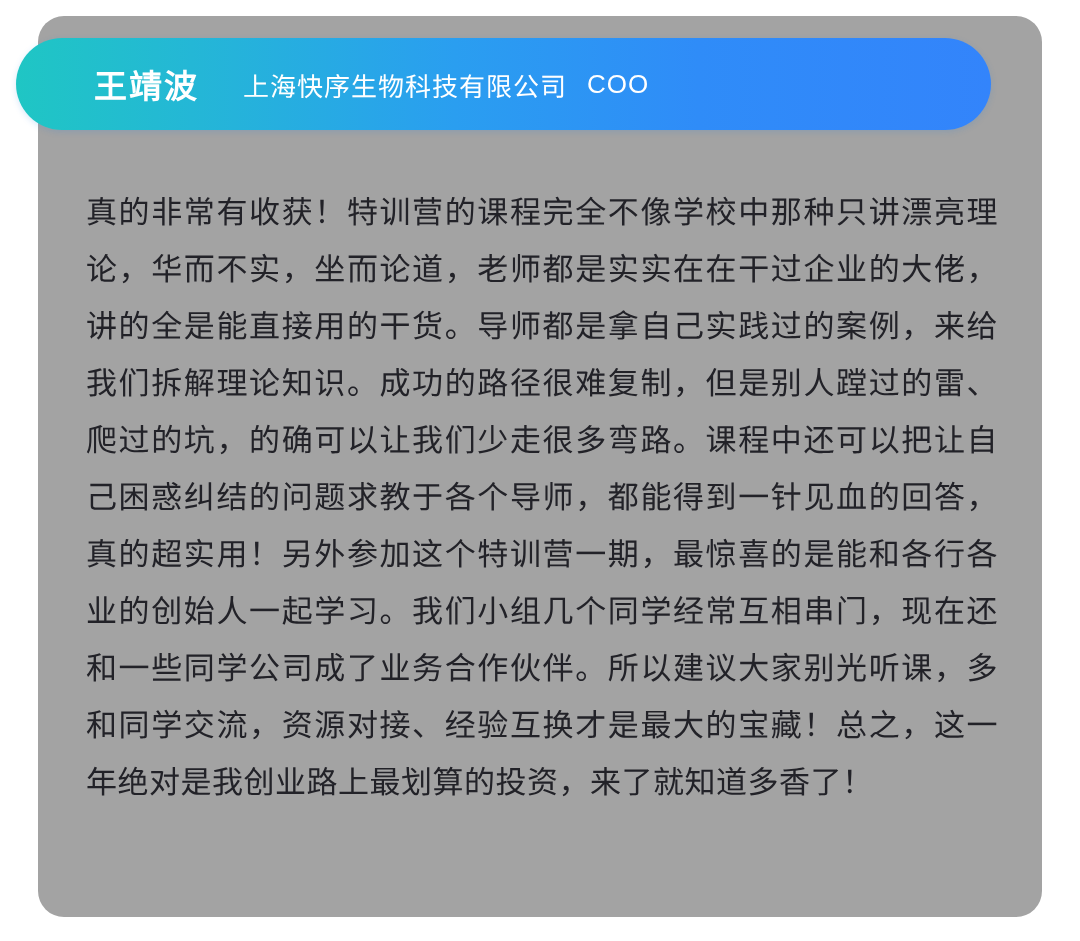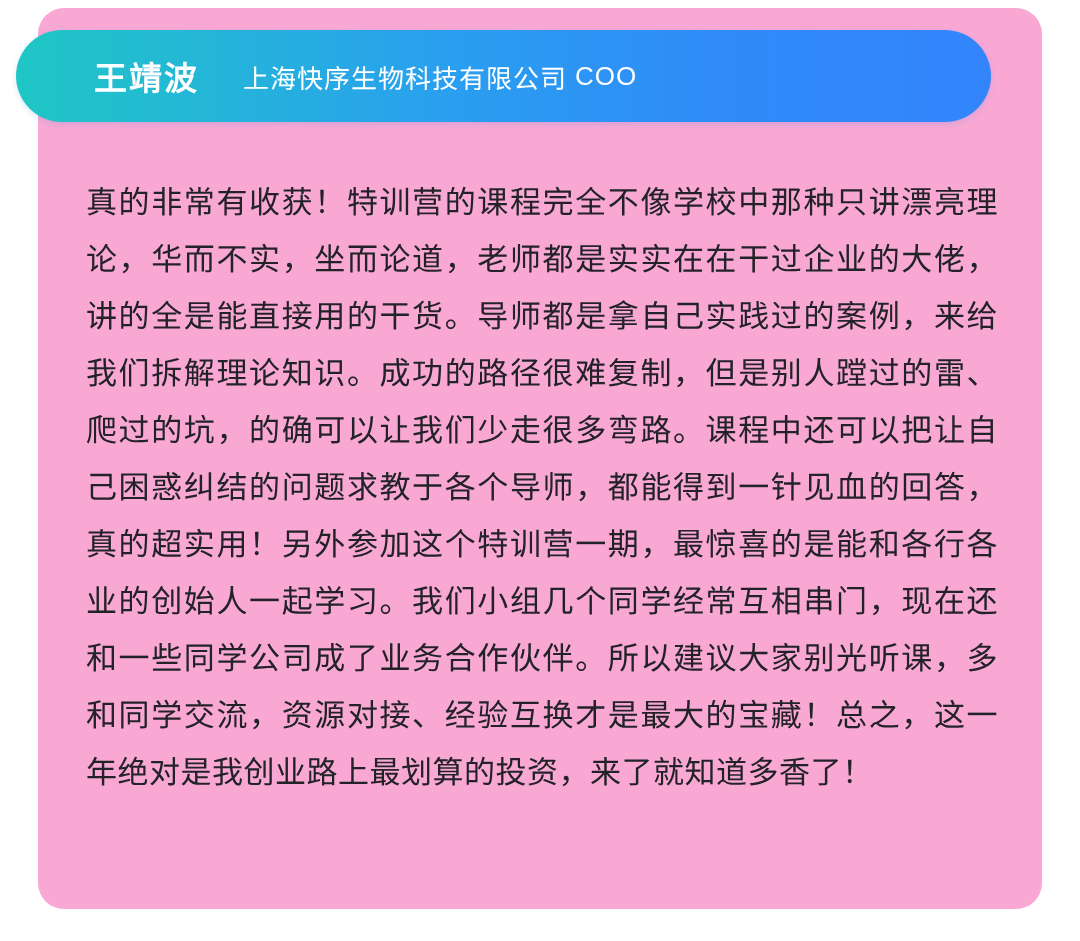--- a/index.html
+++ b/index.html
@@ -10,24 +10,24 @@
     width: 1080px;
     height: 941px;
     background: #ffffff;
     font-family: "Liberation Sans", "DejaVu Sans", sans-serif;
     overflow: hidden;
   }
 
   .testimonial-card {
     position: absolute;
     left: 38px;
-    top: 8px;
+    top: 16px;
     width: 1004px;
     height: 901px;
-    background: #f9a8d4;
+    background: #a3a3a3;
     border-radius: 26px;
     box-sizing: border-box;
   }
 
   .header-bar {
     position: absolute;
     left: -22px;
     top: 22px;
     width: 975px;
     height: 92px;
@@ -55,36 +55,36 @@
     letter-spacing: 1px;
     margin-left: 44px;
     white-space: nowrap;
   }
 
   .speaker-role {
     color: #ffffff;
     font-size: 26px;
     font-weight: normal;
     letter-spacing: 1px;
-    margin-left: 8px;
+    margin-left: 20px;
     white-space: nowrap;
   }
 
   .body-text {
     position: absolute;
     left: 48px;
     top: 168px;
     width: 912px;
     color: #222228;
     font-size: 31px;
     line-height: 57px;
     text-align: justify;
     text-justify: inter-ideograph;
     letter-spacing: 0.5px;
-    font-family: Liberation Mono, monospace;
+    font-family: Liberation Sans, sans-serif;
   }
 </style>
 </head>
 <body>
 
 <div class="testimonial-card">
 
   <div class="header-bar">
     <span class="speaker-name">王靖波</span>
     <span class="speaker-title">上海快序生物科技有限公司</span>

